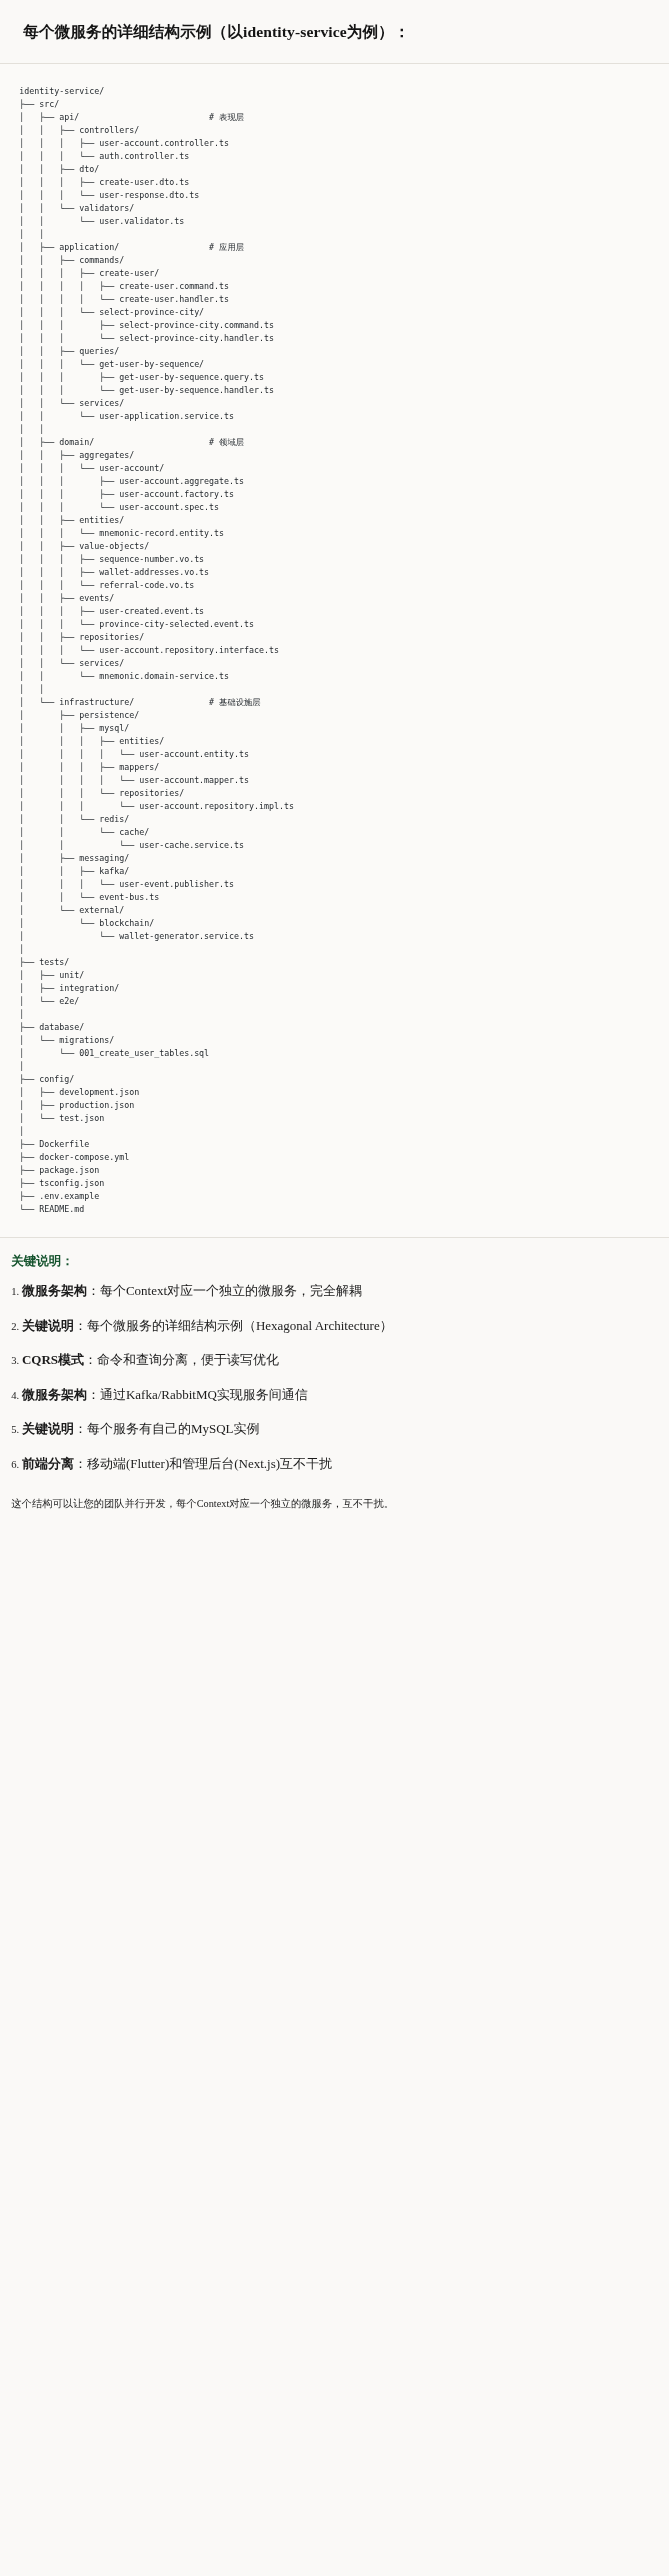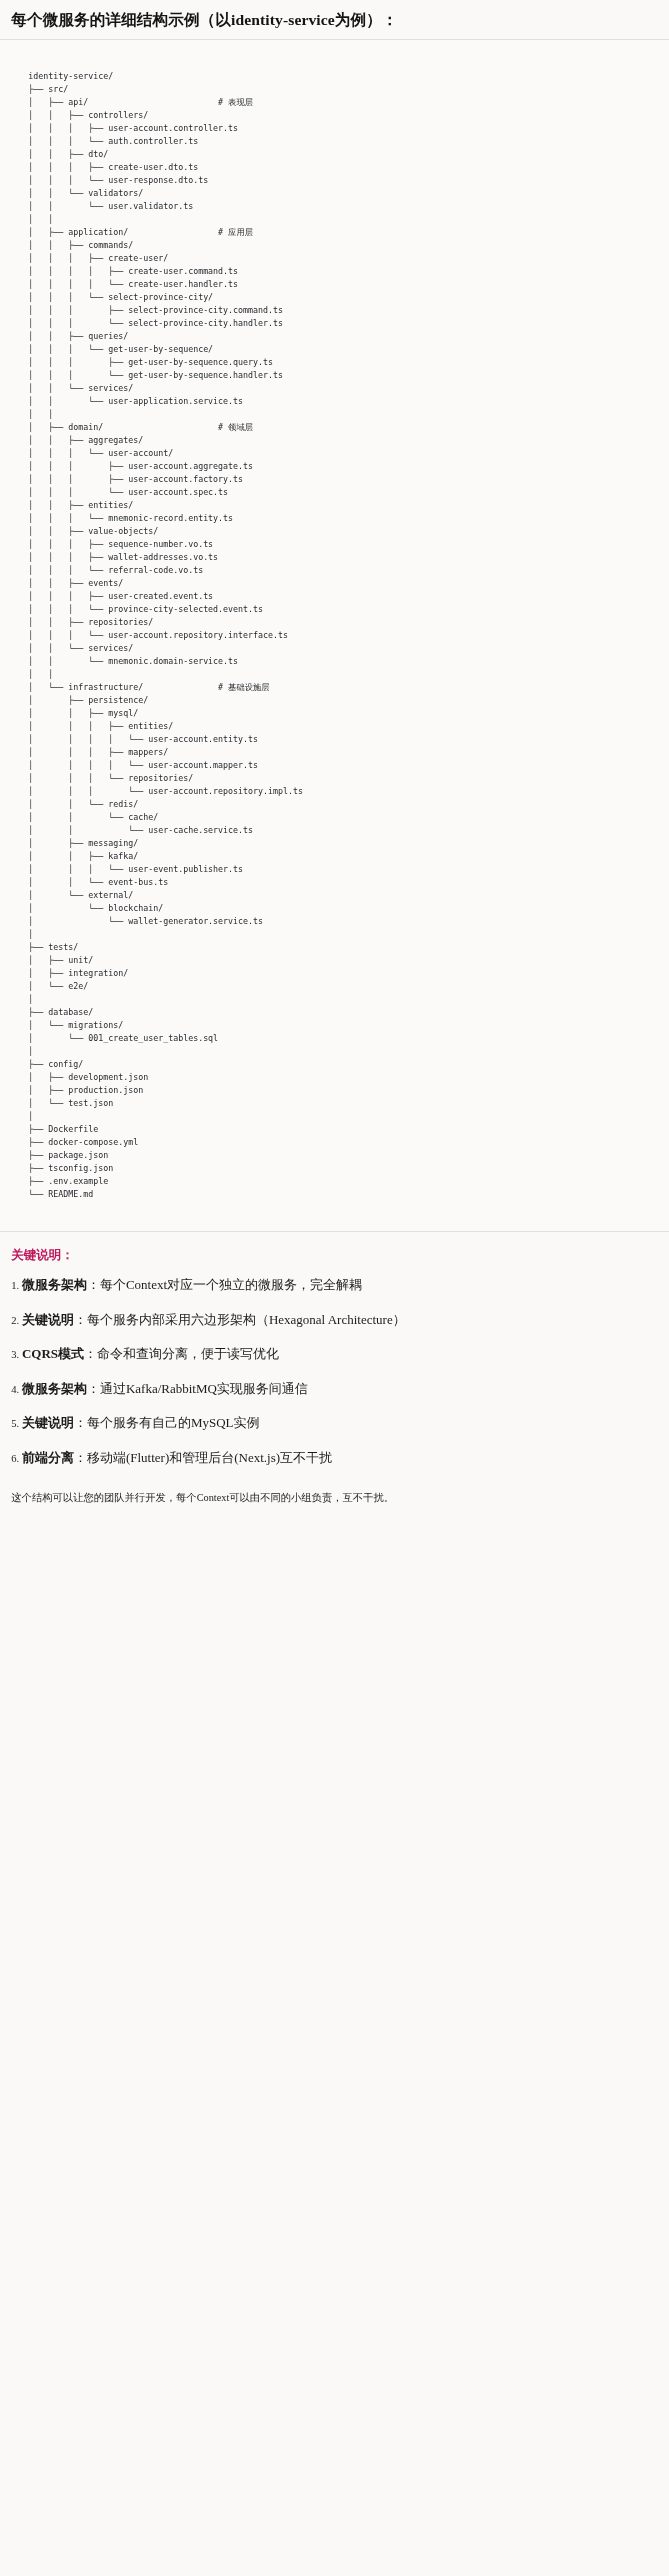--- a/index.html
+++ b/index.html
@@ -21,57 +21,57 @@
   }
 
   
   .doc-title {
     font-family: "Liberation Serif", serif;
     font-weight: bold;
     font-size: 15.6px;
     line-height: 1.4;
     color: #141414;
     padding: 8.8px 11.3px 8.8px 11.3px;
-    margin: 0;
+    margin: 12px;
     letter-spacing: 0.1px;
   }
   .rule {
     height: 0.6px;
     background: #e3e0da;
     border: 0;
     margin: 0;
     width: 100%;
   }
 
   
   .codeblock {
     background: #fbfaf8;
     padding: 12.5px 11.3px 13.8px 11.3px;
     box-sizing: border-box;
   }
   pre.tree {
-    margin: 17px;
+    margin: 8px;
     font-family: "DejaVu Sans Mono", "Liberation Mono", monospace;
     font-size: 8.3px;
     line-height: 13px;
     color: #24292e;
     white-space: pre;
     letter-spacing: 0px;
     tab-size: 4;
   }
 
   
   .notes {
     padding: 11.3px 11.3px 5px 11.3px;
   }
   .notes-title {
     font-family: "Liberation Serif", serif;
     font-weight: bold;
     font-size: 12.5px;
-    color: #be185d;
+    color: #14532d;
     margin: 3.8px 0 11.3px 0;
   }
   ol.note-list {
     margin: 0;
     padding: 0 0 0 0;
     list-style: none;
     counter-reset: noteidx;
   }
   ol.note-list > li {
     font-family: "Liberation Serif", serif;
@@ -207,33 +207,33 @@
   <hr class="rule">
 
   <div class="notes">
     <div class="notes-title">关键说明：</div>
 
     <ol class="note-list">
       <li>
         <span class="note-term">微服务架构</span><span class="note-sep">：</span><span class="note-desc">每个Context对应一个独立的微服务，完全解耦</span>
       </li>
       <li>
-        <span class="note-term">关键说明</span><span class="note-sep">：</span><span class="note-desc">每个服务内部采用六边形架构（Hexagonal Architecture）</span>
+        <span class="note-term">关键说明</span><span class="note-sep">：</span><span class="note-desc">每个微服务的详细结构示例（Hexagonal Architecture）</span>
       </li>
       <li>
         <span class="note-term">CQRS模式</span><span class="note-sep">：</span><span class="note-desc">命令和查询分离，便于读写优化</span>
       </li>
       <li>
         <span class="note-term">微服务架构</span><span class="note-sep">：</span><span class="note-desc">通过Kafka/RabbitMQ实现服务间通信</span>
       </li>
       <li>
         <span class="note-term">关键说明</span><span class="note-sep">：</span><span class="note-desc">每个服务有自己的MySQL实例</span>
       </li>
       <li>
         <span class="note-term">前端分离</span><span class="note-sep">：</span><span class="note-desc">移动端(Flutter)和管理后台(Next.js)互不干扰</span>
       </li>
     </ol>
   </div>
 
-  <p class="closing">这个结构可以让您的团队并行开发，每个Context可以由不同的小组负责，互不干扰。</p>
+  <p class="closing">这个结构可以让您的团队并行开发，每个Context对应一个独立的微服务，互不干扰。</p>
 
 </div>
 
 
 </body></html>

